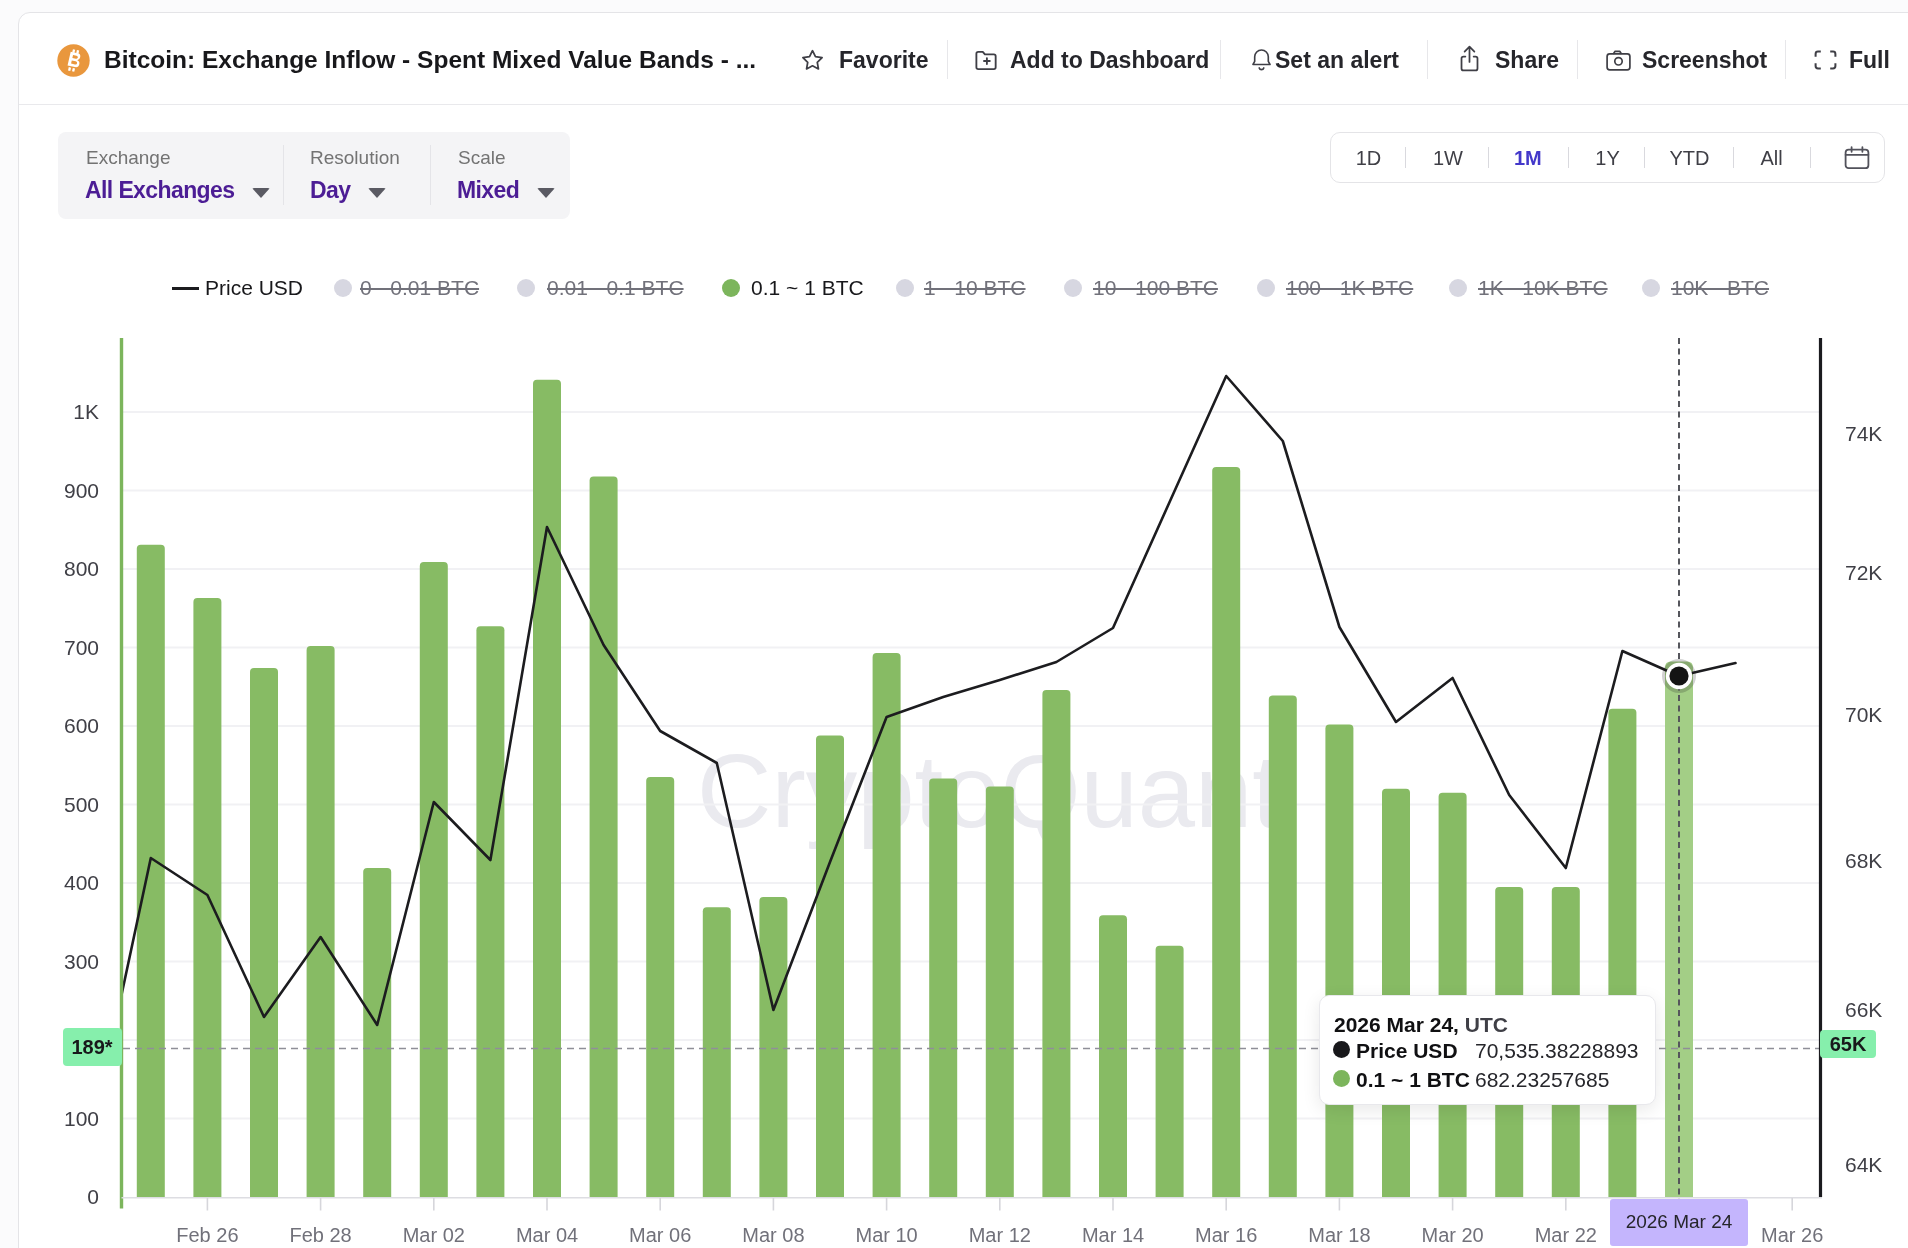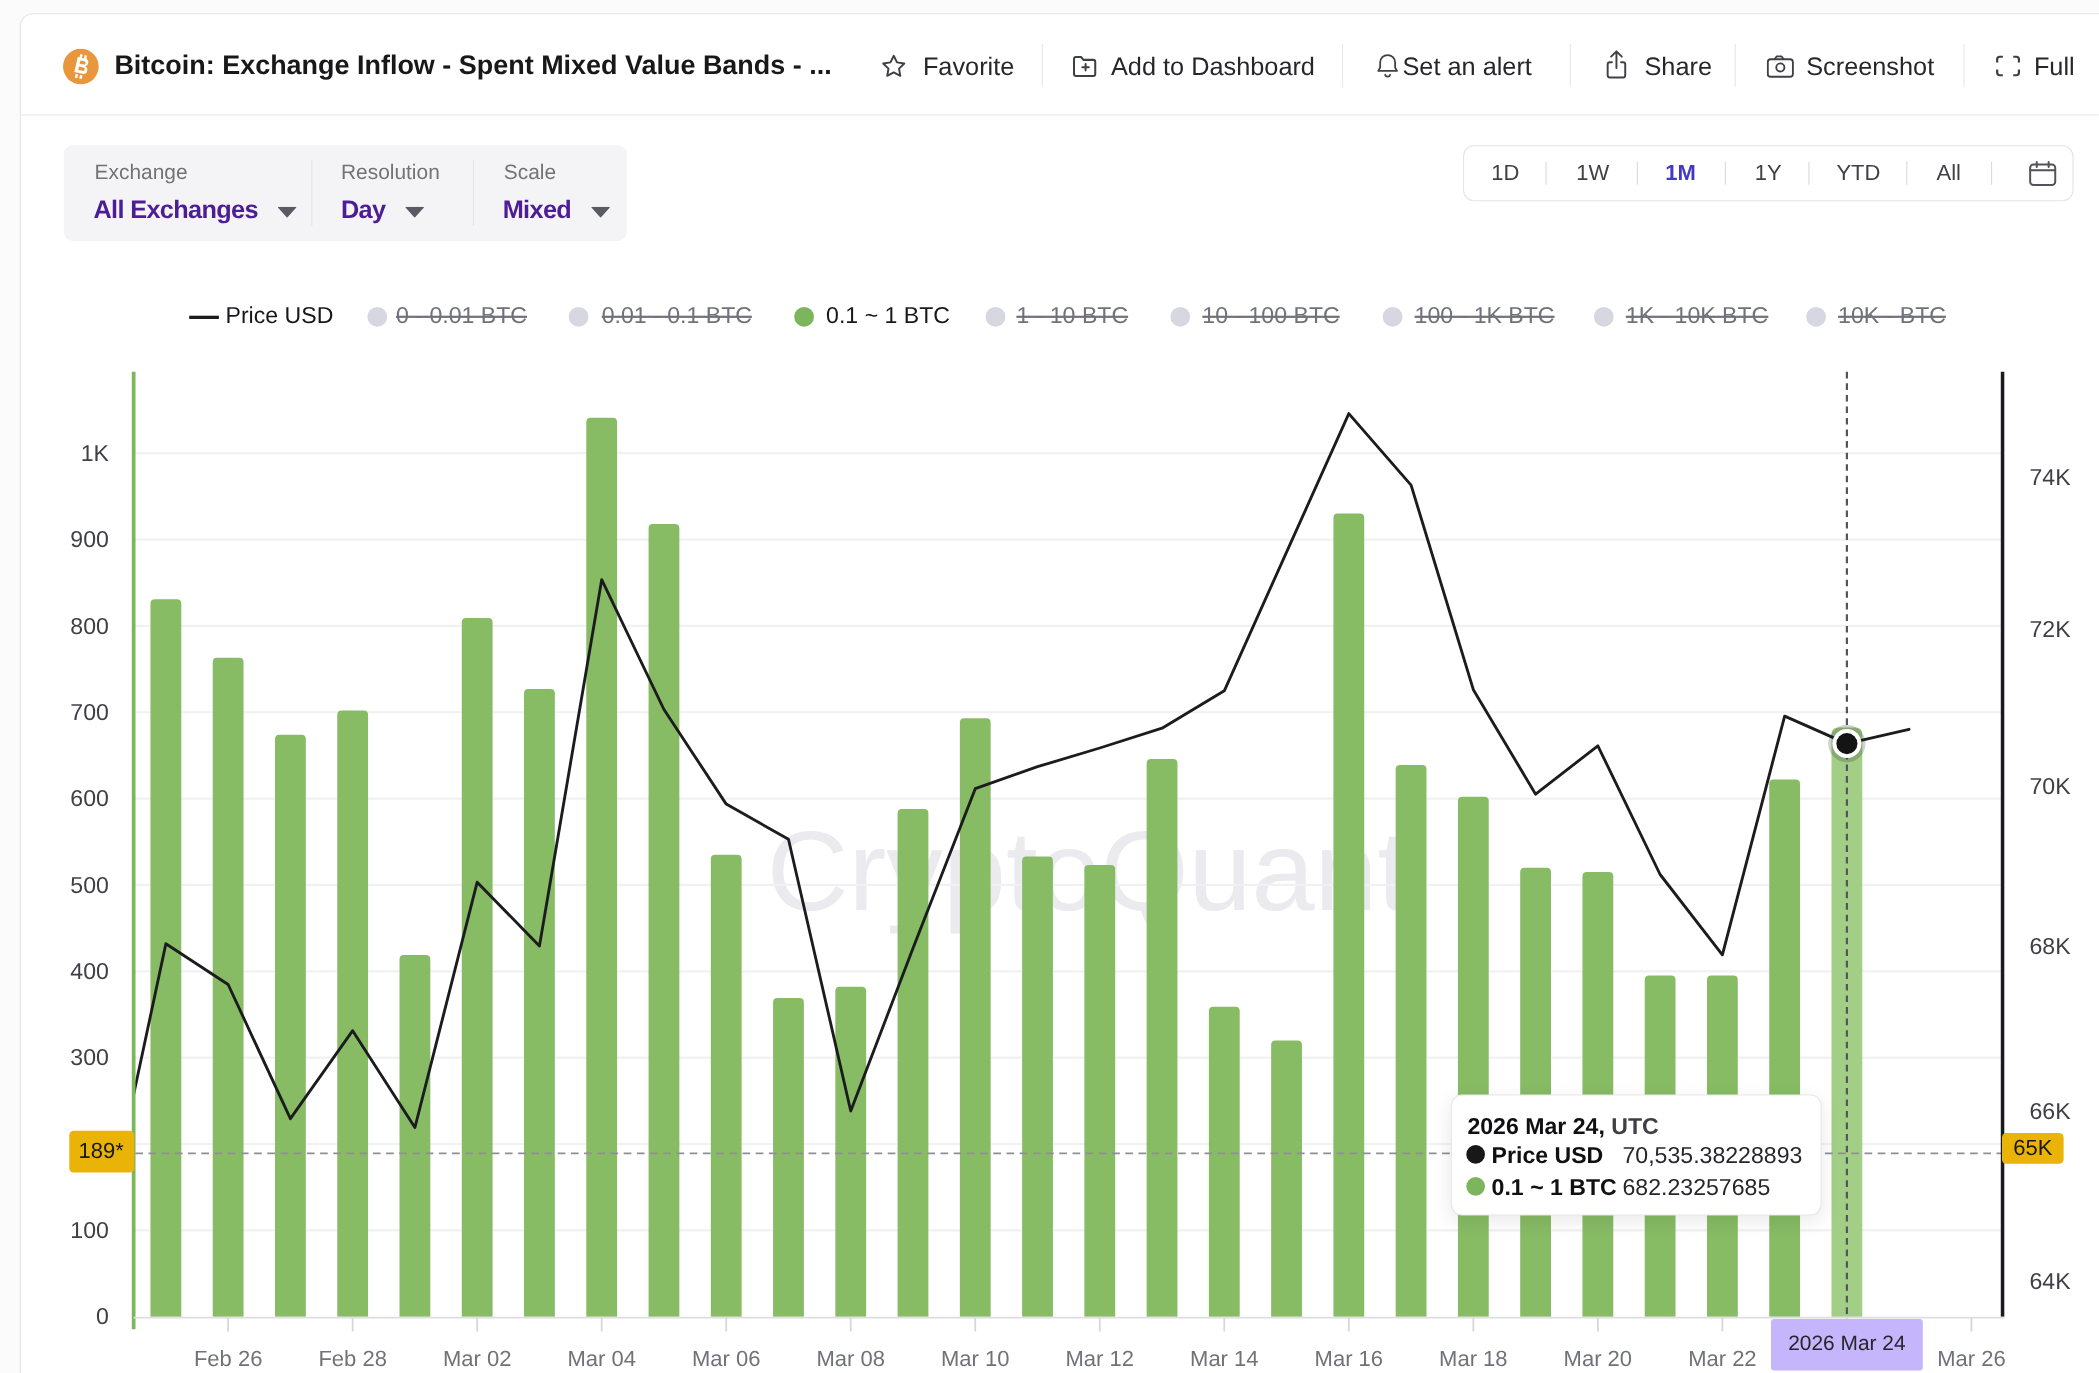--- a/index.html
+++ b/index.html
@@ -1,37 +1,37 @@
 <!DOCTYPE html>
 <html><head><meta charset="utf-8"><style>
 * { margin:0; padding:0; box-sizing:border-box; }
 html,body { width:1908px; height:1248px; overflow:hidden; background:#FBFBFC;
   font-family:"Liberation Sans", sans-serif; }
 .abs { position:absolute; }
 .card { position:absolute; left:18px; top:12px; width:1950px; height:1300px;
   background:#fff; border:1px solid #E4E4E7; border-radius:12px; }
 .hdivider { position:absolute; left:19px; top:104px; width:1889px; height:1px; background:#E9E9EC; }
 .title { position:absolute; left:104px; top:46px; font-size:24.5px; font-weight:700; color:#18181B; }
-.btn { position:absolute; top:47px; font-size:23px; color:#26262B; }
+.btn { position:absolute; top:47px; font-size:23px; color:#26262B;font-weight:bold; }
 .hdiv { position:absolute; top:40px; width:1px; height:39px; background:#E7E7EA; }
 .icon { position:absolute; }
 .panel { position:absolute; left:58px; top:132px; width:512px; height:87px; background:#F4F4F6; border-radius:8px; }
 .plabel { position:absolute; top:147px; font-size:19px; color:#737373; }
 .pvalue { position:absolute; top:177px; font-size:23px; font-weight:600; letter-spacing:-0.6px; color:#4c1d95; }
 .pdiv { position:absolute; top:145px; width:1px; height:60px; background:#E4E4E8; }
 .caret { display:inline-block; width:0; height:0; border-left:9px solid transparent; border-right:9px solid transparent; border-top:10px solid #5A5A63; border-radius:2px; }
 .tf { position:absolute; left:1330px; top:132px; width:555px; height:51px; border:1px solid #E4E4E7; border-radius:10px; background:#fff; }
 .tfi { position:absolute; top:147px; font-size:20px; color:#3F3F46; transform:translateX(-50%); }
 .tfdiv { position:absolute; top:147px; width:1px; height:21px; background:#D9D9DE; }
 .lgline { position:absolute; left:171.6px; top:286.5px; width:27.5px; height:3px; background:#1C1C1F; }
 .lgdot { position:absolute; top:279px; width:18px; height:18px; border-radius:50%; }
 .lgt { position:absolute; top:276px; font-size:21px; color:#18181B; }
 .lgt.struck { color:#71717A; text-decoration:line-through; }
-.gbox { position:absolute; background:#eab308; border-radius:4px; font-size:20px; color:#18181B;
-  display:flex; align-items:center; justify-content:center; }
+.gbox { position:absolute; background:#86efac; border-radius:4px; font-size:20px; color:#18181B;
+  display:flex; align-items:center; justify-content:center;font-weight:bold; }
 .xlbox { position:absolute; left:1610px; top:1198.5px; width:138px; height:47px; background:#c4b5fd;
   border-radius:3px; font-size:19px; color:#26262B; display:flex; align-items:center; justify-content:center; }
 .tooltip { position:absolute; left:1319px; top:995px; width:337px; height:110px; background:#fff;
   border:1px solid #E8E8EC; border-radius:10px; box-shadow:0 5px 18px rgba(0,0,0,0.09); }
 .tt-title { position:absolute; left:14px; top:17px; font-size:21px; font-weight:700; color:#101012;text-align:right; }
 .tt-dot { position:absolute; left:13px; width:17px; height:17px; border-radius:50%; }
 .tt-lab { position:absolute; left:36px; font-size:21px; font-weight:700; color:#101012; }
 .tt-val { position:absolute; left:155px; font-size:21px; color:#26262B; }
 </style></head>
 <body>

